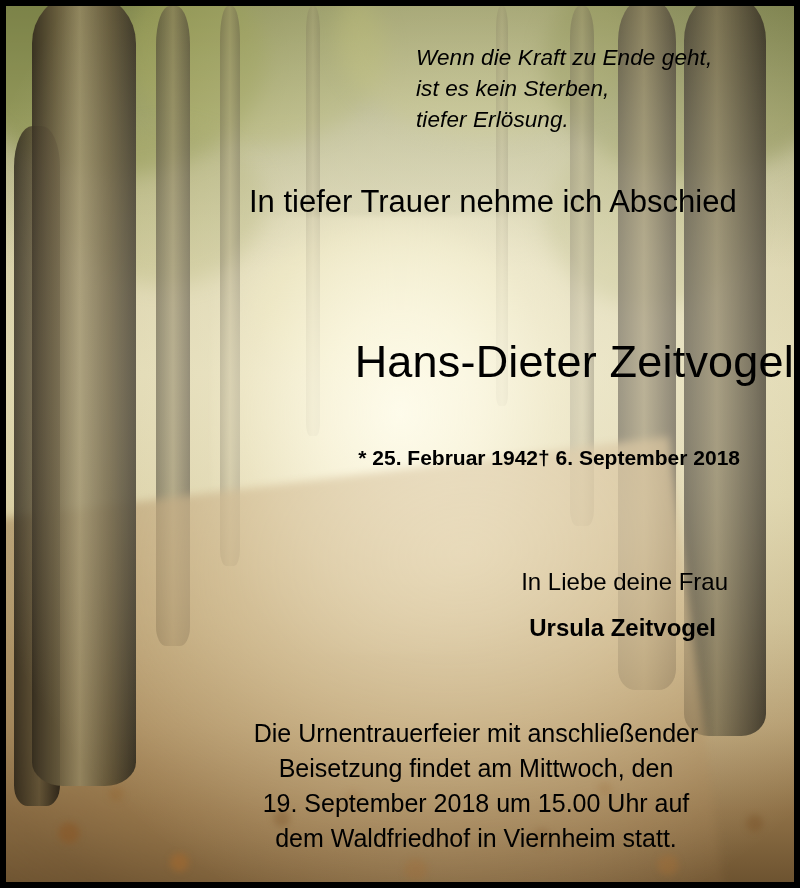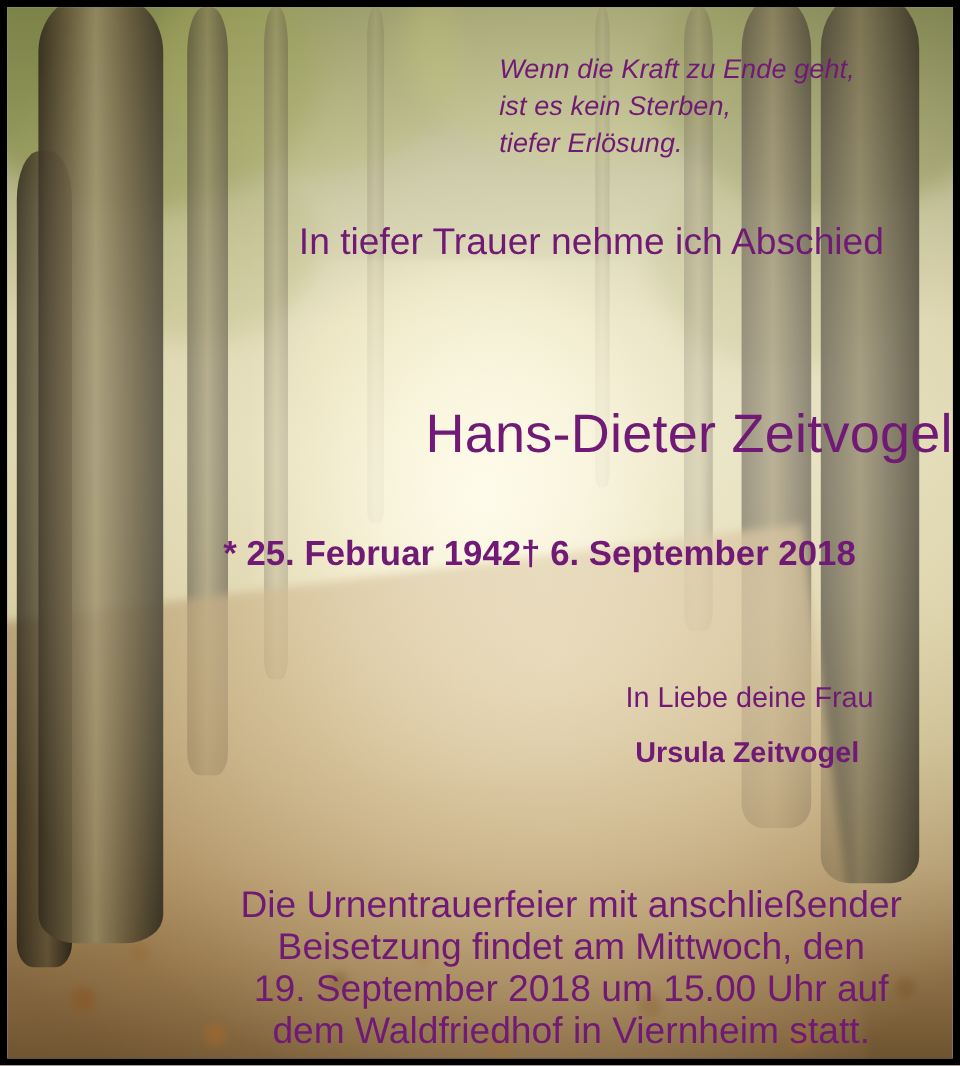--- a/index.html
+++ b/index.html
@@ -178,21 +178,21 @@
         rgba(240,232,200,0.0) 80%);
   }
 
   
   .content {
     position: relative;
     z-index: 5;
     width: 100%;
     height: 100%;
     box-sizing: border-box;
-    color: #701a75;
+    color: #000000;
   }
 
   .verse {
     position: absolute;
     left: 410px;
     top: 36px;
     width: 370px;
     font-style: italic;
     font-size: 22.5px;
     line-height: 31px;
@@ -220,22 +220,22 @@
     letter-spacing: 0.2px;
     white-space: nowrap;
   }
 
   .dates {
     position: absolute;
     left: 180px;
     right: 34px;
     top: 440px;
     display: flex;
-    justify-content: flex-start;
-    font-size: 29px;
+    justify-content: flex-end;
+    font-size: 21px;
     font-weight: bold;
   }
   .date-birth { white-space: nowrap; }
   .date-death { white-space: nowrap; padding-right: 20px; }
 
   .closing {
     position: absolute;
     left: 0;
     right: 34px;
     top: 560px;
@@ -253,25 +253,24 @@
   .closing .salutation {
     display: block;
     padding-right: 32px;
   }
 
   .ceremony {
     position: absolute;
     left: 170px;
     right: 18px;
     top: 710px;
-    font-size: 31px;
+    font-size: 25px;
     line-height: 35px;
     text-align: justify;
     text-align-last: center;
-    margin-top: 20px;
   }
   .ceremony-line { display: block; white-space: pre; }
 </style>
 </head>
 <body>
 
 <div class="obituary">
 
   <div class="bg">
     <div class="bg-base"></div>

